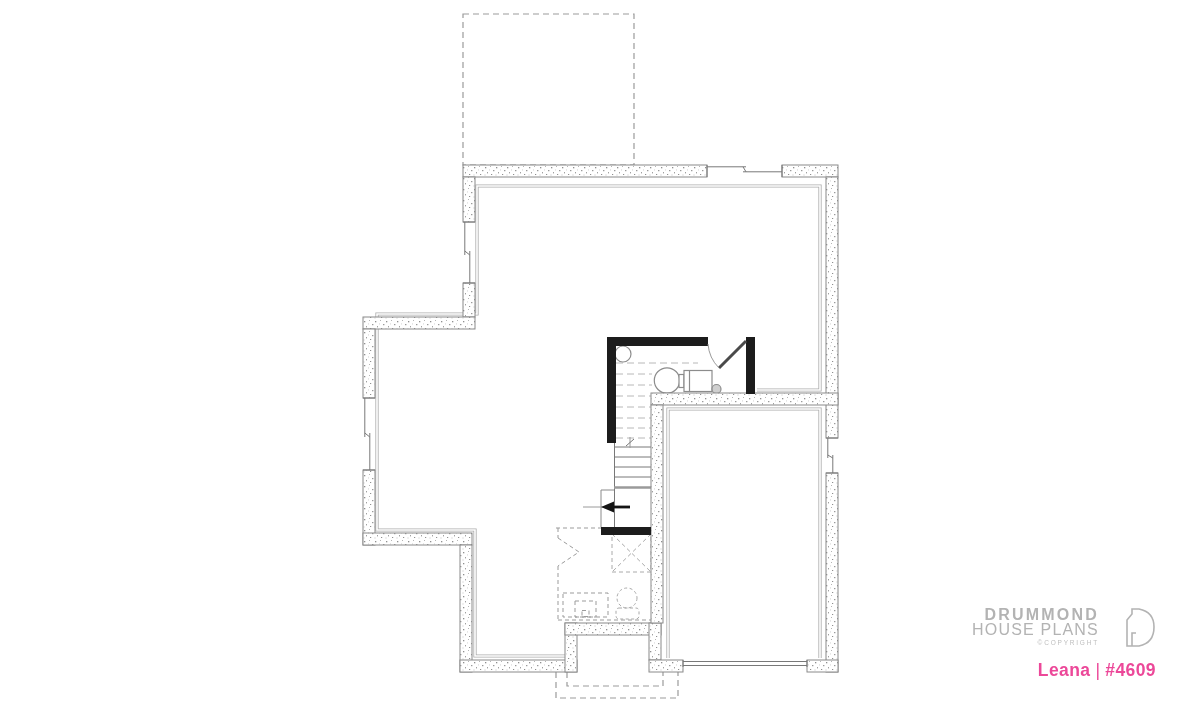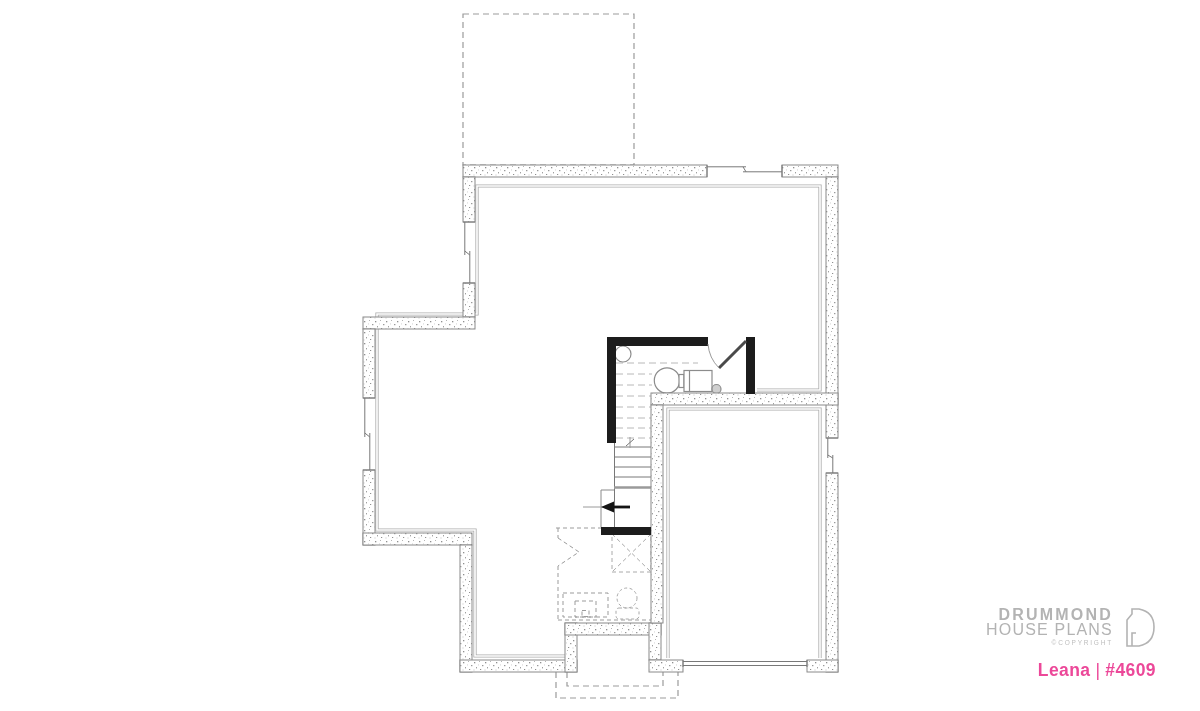--- a/index.html
+++ b/index.html
@@ -1,20 +1,20 @@
 <!DOCTYPE html>
 <html><head>
 <meta charset="utf-8">
 <style>
   html,body{margin:0;padding:0;background:#fff;}
   body{width:1200px;height:711px;position:relative;overflow:hidden;
        font-family:"Liberation Sans", sans-serif;}
   .stage{position:absolute;left:0;top:0;width:1200px;height:711px;}
   svg{display:block;}
-  .brand{position:absolute;top:606px;right:44px;display:flex;align-items:center;gap:9px;}
+  .brand{position:absolute;top:606px;right:44px;display:flex;align-items:center;gap:23px;}
   .brand-text{text-align:right;color:#b3b3b3;}
   .brand-line1{font-size:16px;font-weight:bold;letter-spacing:2.2px;line-height:15px;
                text-shadow:0.6px 0.6px 0 #ffffff;}
   .brand-line2{font-size:16px;font-weight:normal;letter-spacing:1.2px;line-height:15px;
                text-shadow:0.6px 0.6px 0 #ffffff;}
   .brand-copy{font-size:6.5px;letter-spacing:1.8px;line-height:10px;color:#bdbdbd;margin-top:1px;}
   .plan-title{position:absolute;top:660px;right:44px;font-size:17.5px;font-weight:bold;
               color:#ec4899;letter-spacing:0.4px;}
   .plan-title .sep{margin:0 5px;font-weight:normal;}
 </style>

